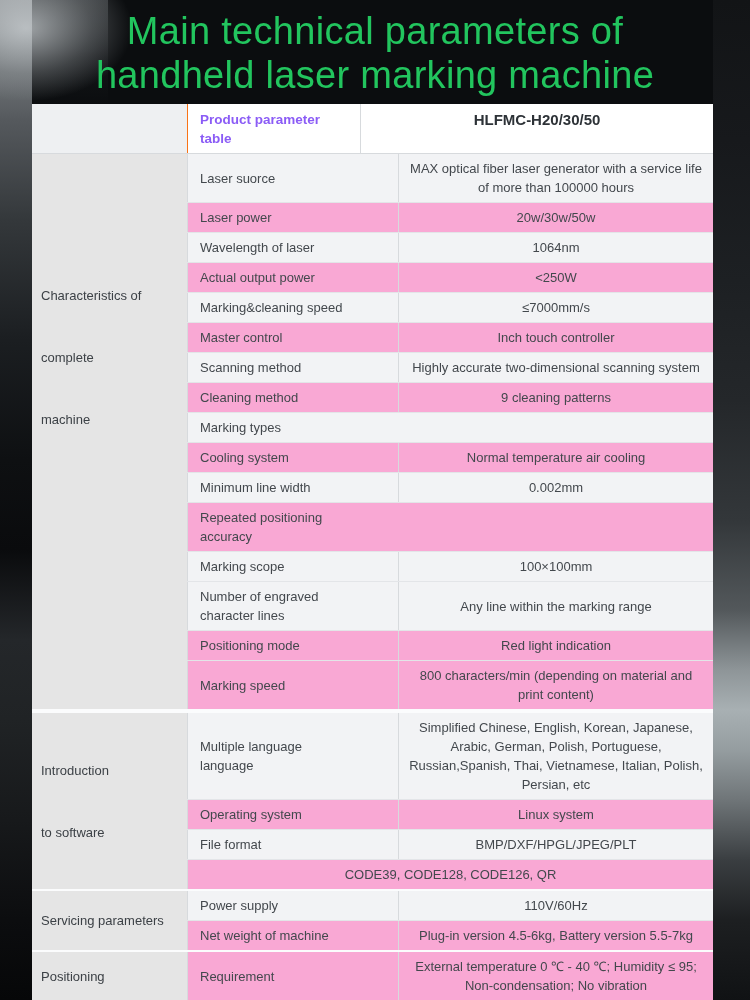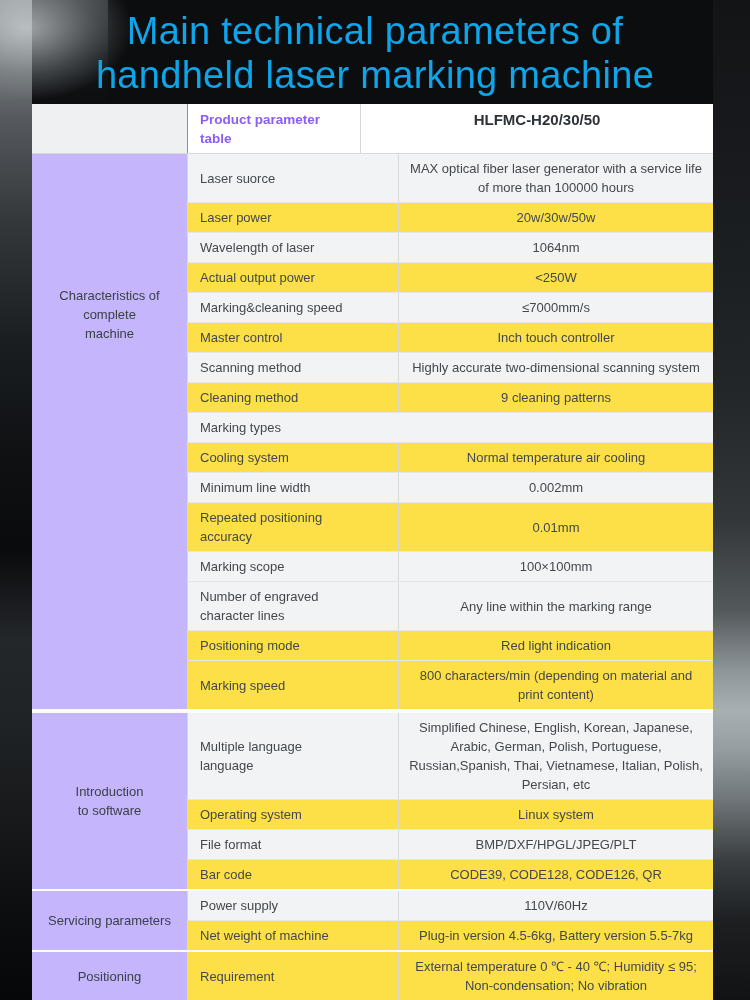--- a/index.html
+++ b/index.html
@@ -33,50 +33,50 @@
     background:linear-gradient(180deg, rgba(125,130,134,.35), rgba(60,64,68,.18) 55%, rgba(20,22,24,0));
   }
   .corner-glow {
     position:absolute; left:-30px; top:-20px; width:160px; height:120px; z-index:3;
     background:radial-gradient(ellipse at 35% 40%, rgba(200,205,208,.75), rgba(150,155,158,.35) 45%, rgba(80,84,88,0) 72%);
     pointer-events:none;
   }
   
   .title {
     position:absolute; top:9px; left:0; width:750px; z-index:4;
-    text-align:center; color:#0ea5e9; font-size:38px; line-height:44px;
+    text-align:center; color:#22c55e; font-size:38px; line-height:44px;
     font-weight:400; letter-spacing:.3px;
   }
   
   .spec-table {
     position:absolute; left:32px; top:104px; width:681px; z-index:3;
     font-size:13px; color:#43484d;
   }
   .hdr-row { display:flex; background:#ffffff; border-bottom:1px solid #d7dadd; }
   .cat-head { width:155px; background:#eef0f2; }
   .param-head {
     width:173px; border-left:1px solid #f97316;
     padding:6px 8px 5px 12px; font-weight:bold; color:#8b5cf6; line-height:19px; font-size:13.5px;
   }
   .value-head {
     flex:1; border-left:1px solid #d7dadd; text-align:center;
     padding:6px 10px 5px; font-weight:bold; color:#2d3237; line-height:19px; font-size:15px;
   }
   .section { display:flex; align-items:stretch; }
   .cat-cell {
-    width:155px; background:#c4b5fd; padding:4px 9px;
-    display:flex; flex-direction:column; justify-content:center; align-items:center;
-    text-align:center; color:#3c4146; line-height:19px;
+    width:155px; background:#e5e5e5; padding:4px 9px;
+    display:flex; flex-direction:column; justify-content:center; align-items:flex-start;
+    text-align:center; color:#3c4146; line-height:19px;gap:43px;
   }
   .cat-cell.offset { justify-content:flex-start; padding-top:132px; }
   .rows { flex:1; display:flex; flex-direction:column; }
   .row { display:flex; align-items:stretch;gap:38px; }
   .row + .row { border-top:1px solid #e3e5e8; }
   .row.gray  { background:#f2f3f5; }
-  .row.white { background:#fde047; }
+  .row.white { background:#f9a8d4; }
   .param-cell {
     width:173px; border-left:1px solid #d7dadd;
     padding:5px 8px 5px 12px; display:flex; align-items:center; line-height:19px;
   }
   .value-cell {
     flex:1; border-left:1px solid #d7dadd;
     padding:5px 10px; display:flex; align-items:center; justify-content:center;
     text-align:center; line-height:19px;
   }
   .gap { height:4px; background:#fbfcfd; }
@@ -148,21 +148,20 @@
           <div class="row white">
             <div class="param-cell">Cooling system</div>
             <div class="value-cell">Normal temperature air cooling</div>
           </div>
           <div class="row gray">
             <div class="param-cell">Minimum line width</div>
             <div class="value-cell">0.002mm</div>
           </div>
           <div class="row white">
             <div class="param-cell">Repeated positioning accuracy</div>
-            <div class="value-cell">0.01mm</div>
           </div>
           <div class="row gray">
             <div class="param-cell">Marking scope</div>
             <div class="value-cell">100×100mm</div>
           </div>
           <div class="row gray">
             <div class="param-cell">Number of engraved character lines</div>
             <div class="value-cell">Any line within the marking range</div>
           </div>
           <div class="row white">
@@ -188,21 +187,20 @@
           </div>
           <div class="row white">
             <div class="param-cell">Operating system</div>
             <div class="value-cell">Linux system</div>
           </div>
           <div class="row gray">
             <div class="param-cell">File format</div>
             <div class="value-cell">BMP/DXF/HPGL/JPEG/PLT</div>
           </div>
           <div class="row white">
-            <div class="param-cell">Bar code</div>
             <div class="value-cell">CODE39, CODE128, CODE126, QR</div>
           </div>
         </div>
       </div>
       <div class="gap sm"></div>
       <div class="section">
         <div class="cat-cell">
           <div>Servicing parameters</div>
         </div>
         <div class="rows">

